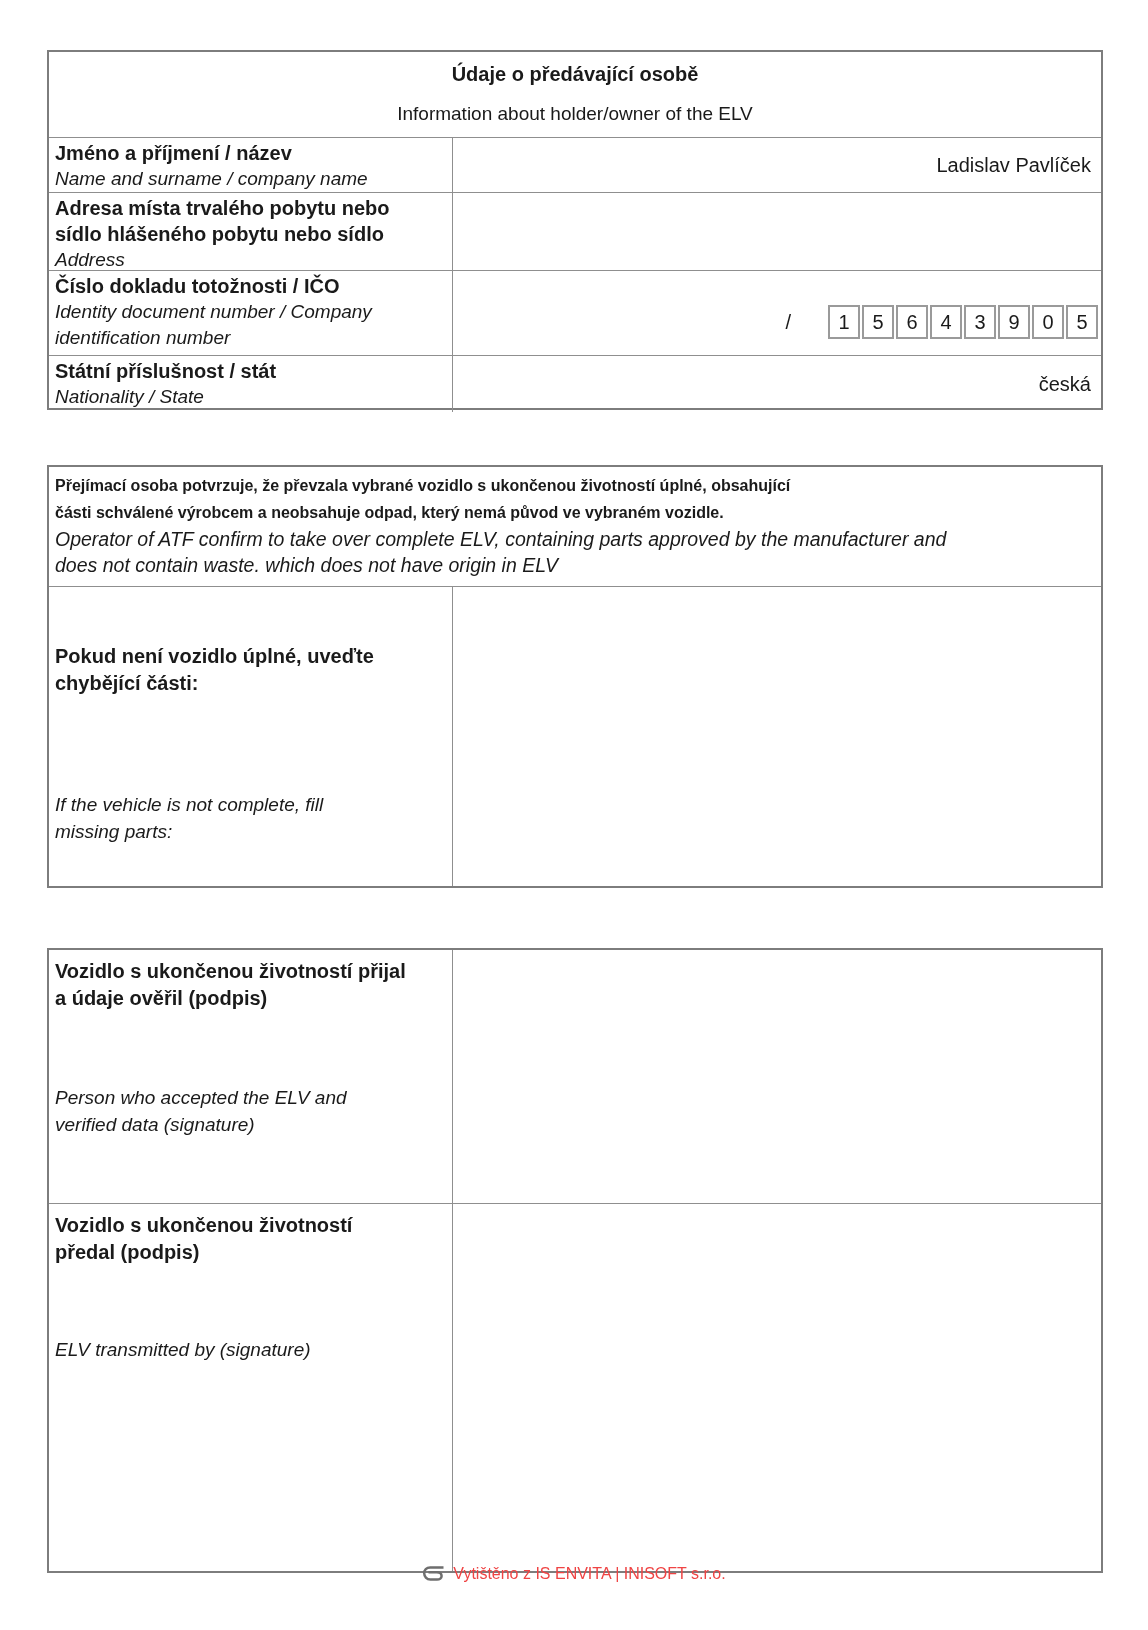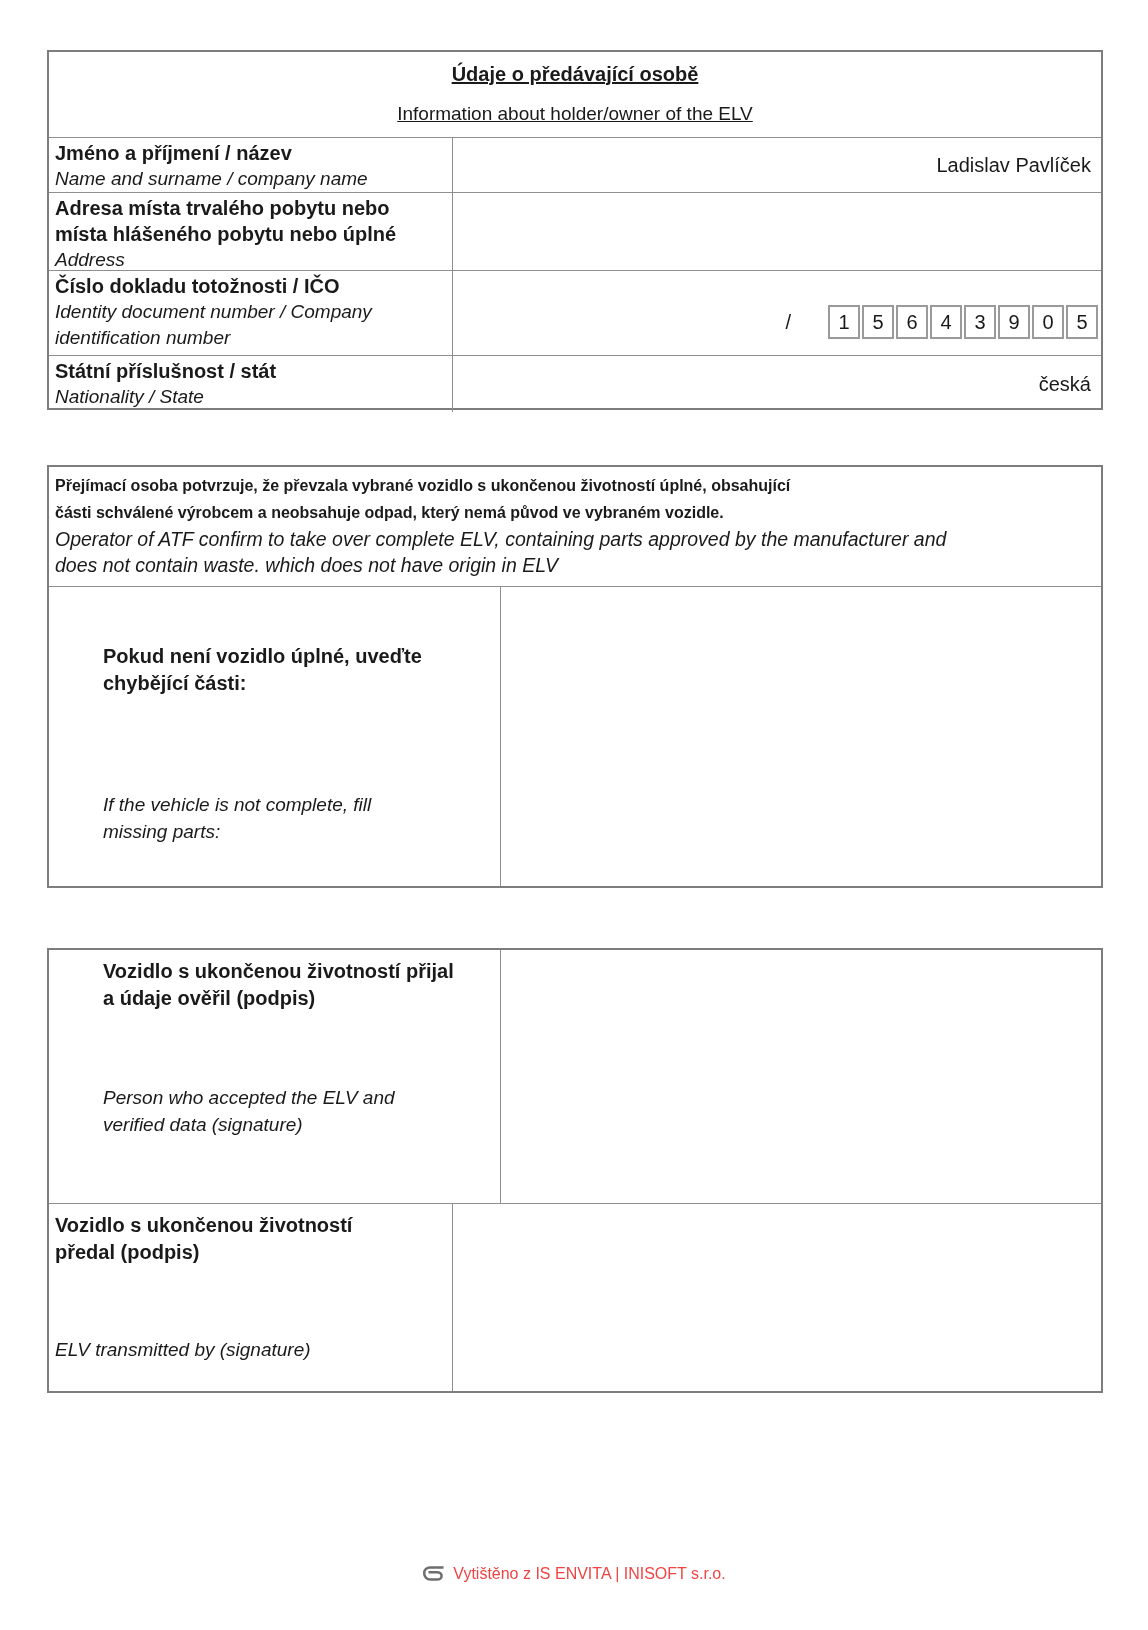--- a/index.html
+++ b/index.html
@@ -8,28 +8,28 @@
     position:relative; width:1148px; height:1630px; background:#ffffff;
     font-family:"Liberation Sans","DejaVu Sans",sans-serif; color:#1a1a1a;
     overflow:hidden;
   }
   .tbl {
     position:absolute; left:47px; width:1056px;
     border:2px solid #7d7d7d; background:#fff;
   }
   #t1 { top:50px;  height:360px; display:grid; grid-template-rows:85px 55px 78px 85px auto; }
   #t2 { top:465px; height:423px; display:grid; grid-template-rows:120px auto; }
-  #t3 { top:948px; height:445px; display:grid; grid-template-rows:253px auto; }
+  #t3 { top:948px; height:625px; display:grid; grid-template-rows:253px auto; }
 
-  .hdrcell { display:flex; flex-direction:column; align-items:center; justify-content:center; gap:17px; padding:4px 0 6px 0;text-decoration:underline; }
+  .hdrcell { display:flex; flex-direction:column; align-items:center; justify-content:center; gap:17px; padding:4px 0 6px 0; }
   .hdr-cs { font-weight:bold; font-size:20px; }
   .hdr-en { font-size:19px; }
 
   .r { display:grid; grid-template-columns:404px 1fr; border-top:1px solid #8f8f8f; }
-  .r.first { border-top:none;padding-left:48px; }
+  .r.first { border-top:none; }
   .lc { border-right:1px solid #8f8f8f; padding:2px 8px 2px 6px; overflow:hidden; }
   .b { font-weight:bold; font-size:20px; line-height:26px; white-space:pre-line; }
   .i { font-style:italic; font-size:19px; line-height:26px; white-space:pre-line; }
   .vc { display:flex; align-items:center; justify-content:flex-end; padding-right:10px; font-size:20px; overflow:hidden; }
 
   
   .idvc { display:flex; align-items:center; justify-content:flex-end; padding-right:3px; font-size:20px; position:relative; top:9px; }
   .slash { margin-right:37px; font-size:20px; }
   .digits { display:flex; gap:2px; }
   .dbox {
@@ -77,21 +77,21 @@
       <div class="lc">
         <div class="b">Jméno a příjmení / název</div>
         <div class="i">Name and surname / company name</div>
       </div>
       <div class="vc">Ladislav Pavlíček</div>
     </div>
 
     <div class="r">
       <div class="lc">
         <div class="b">Adresa místa trvalého pobytu nebo
-místa hlášeného pobytu nebo úplné</div>
+sídlo hlášeného pobytu nebo sídlo</div>
         <div class="i">Address</div>
       </div>
     </div>
 
     <div class="r">
       <div class="lc">
         <div class="b">Číslo dokladu totožnosti / IČO</div>
         <div class="i">Identity document number / Company
 identification number</div>
       </div>

